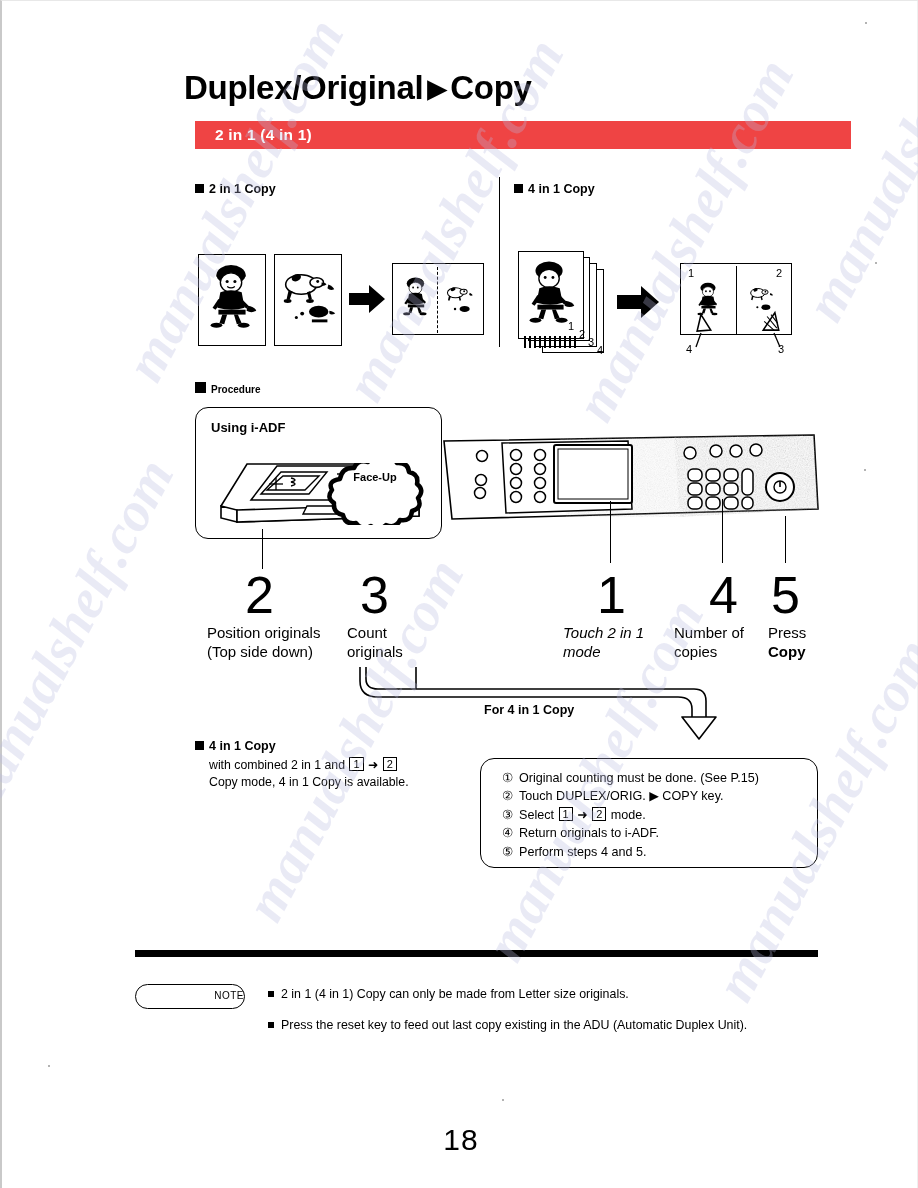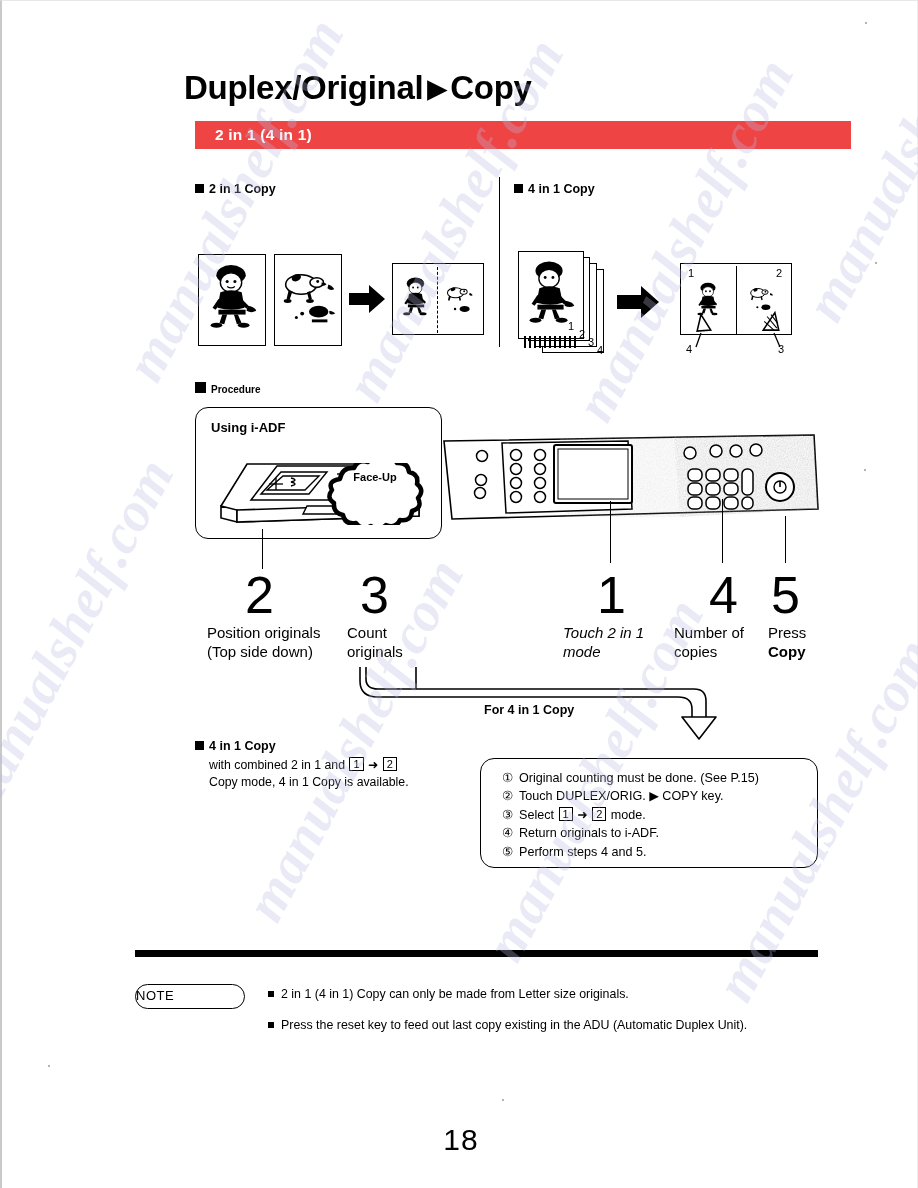--- a/index.html
+++ b/index.html
@@ -242,22 +242,22 @@
     width: 683px; height: 7px;
     background: #000;
   }
   .notepill {
     position: absolute;
     left: 133px; top: 983px;
     width: 110px; height: 25px;
     border: 1.6px solid #000;
     border-radius: 13px;
     box-sizing: border-box;
-    text-align: left;
-    font-size: 13px;
+    text-align: right;
+    font-size: 10px;
     line-height: 22px;
     letter-spacing: .5px;
   }
   .noteitem {
     position: absolute;
     font-size: 12.4px;
     white-space: nowrap;
   }
   .noteitem .nb {
     display: inline-block;

